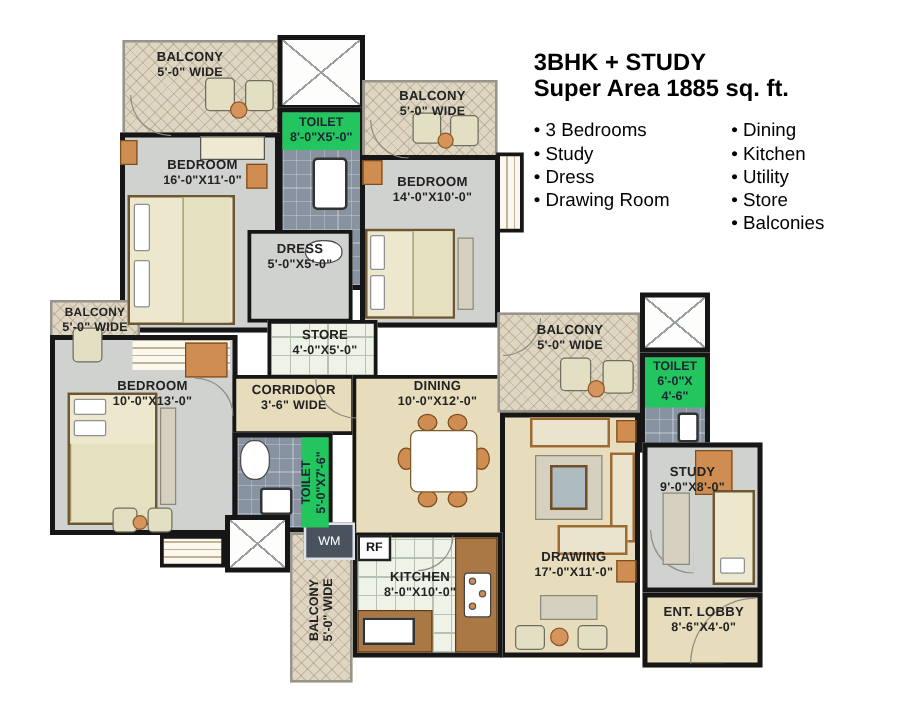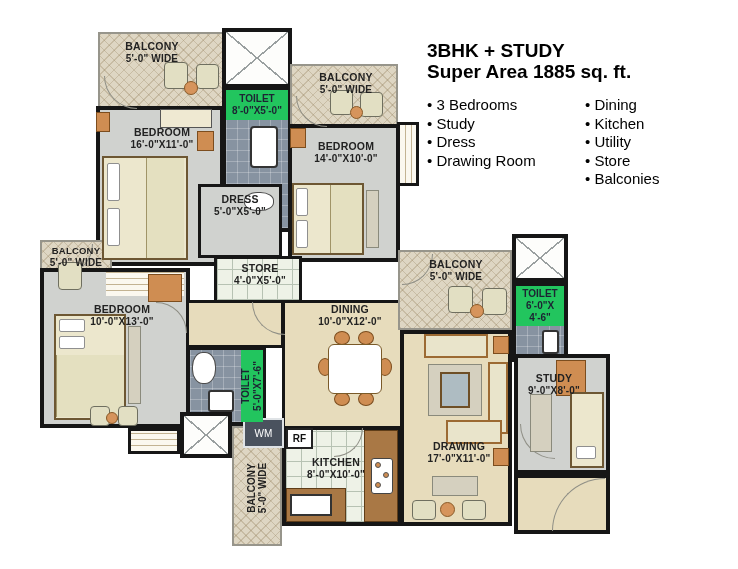--- a/index.html
+++ b/index.html
@@ -268,20 +268,24 @@
     <div class="dims">4'-0"X5'-0"</div>
   </div>
   <div class="lbl L-balc-left">
     <div>BALCONY</div>
     <div class="dims">5'-0" WIDE</div>
   </div>
   <div class="lbl L-bed3">
     <div>BEDROOM</div>
     <div class="dims">10'-0"X13'-0"</div>
   </div>
+  <div class="lbl L-corr">
+    <div>CORRIDOOR</div>
+    <div class="dims">3'-6" WIDE</div>
+  </div>
   <div class="band band-tmid">
     <div class="lbl2 rot">
       <div>TOILET</div>
       <div>5'-0"X7'-6"</div>
     </div>
   </div>
   <div class="lbl L-dining">
     <div>DINING</div>
     <div class="dims">10'-0"X12'-0"</div>
   </div>
@@ -292,20 +296,24 @@
   <div class="band band-tright">
     <div class="lbl2">
       <div>TOILET</div>
       <div>6'-0"X</div>
       <div>4'-6"</div>
     </div>
   </div>
   <div class="lbl L-study">
     <div>STUDY</div>
     <div class="dims">9'-0"X8'-0"</div>
+  </div>
+  <div class="lbl L-lobby">
+    <div>ENT. LOBBY</div>
+    <div class="dims">8'-6"X4'-0"</div>
   </div>
   <div class="lbl L-drawing">
     <div>DRAWING</div>
     <div class="dims">17'-0"X11'-0"</div>
   </div>
   <div class="lbl L-kitchen">
     <div>KITCHEN</div>
     <div class="dims">8'-0"X10'-0"</div>
   </div>
   <div class="v-balc-bot">

